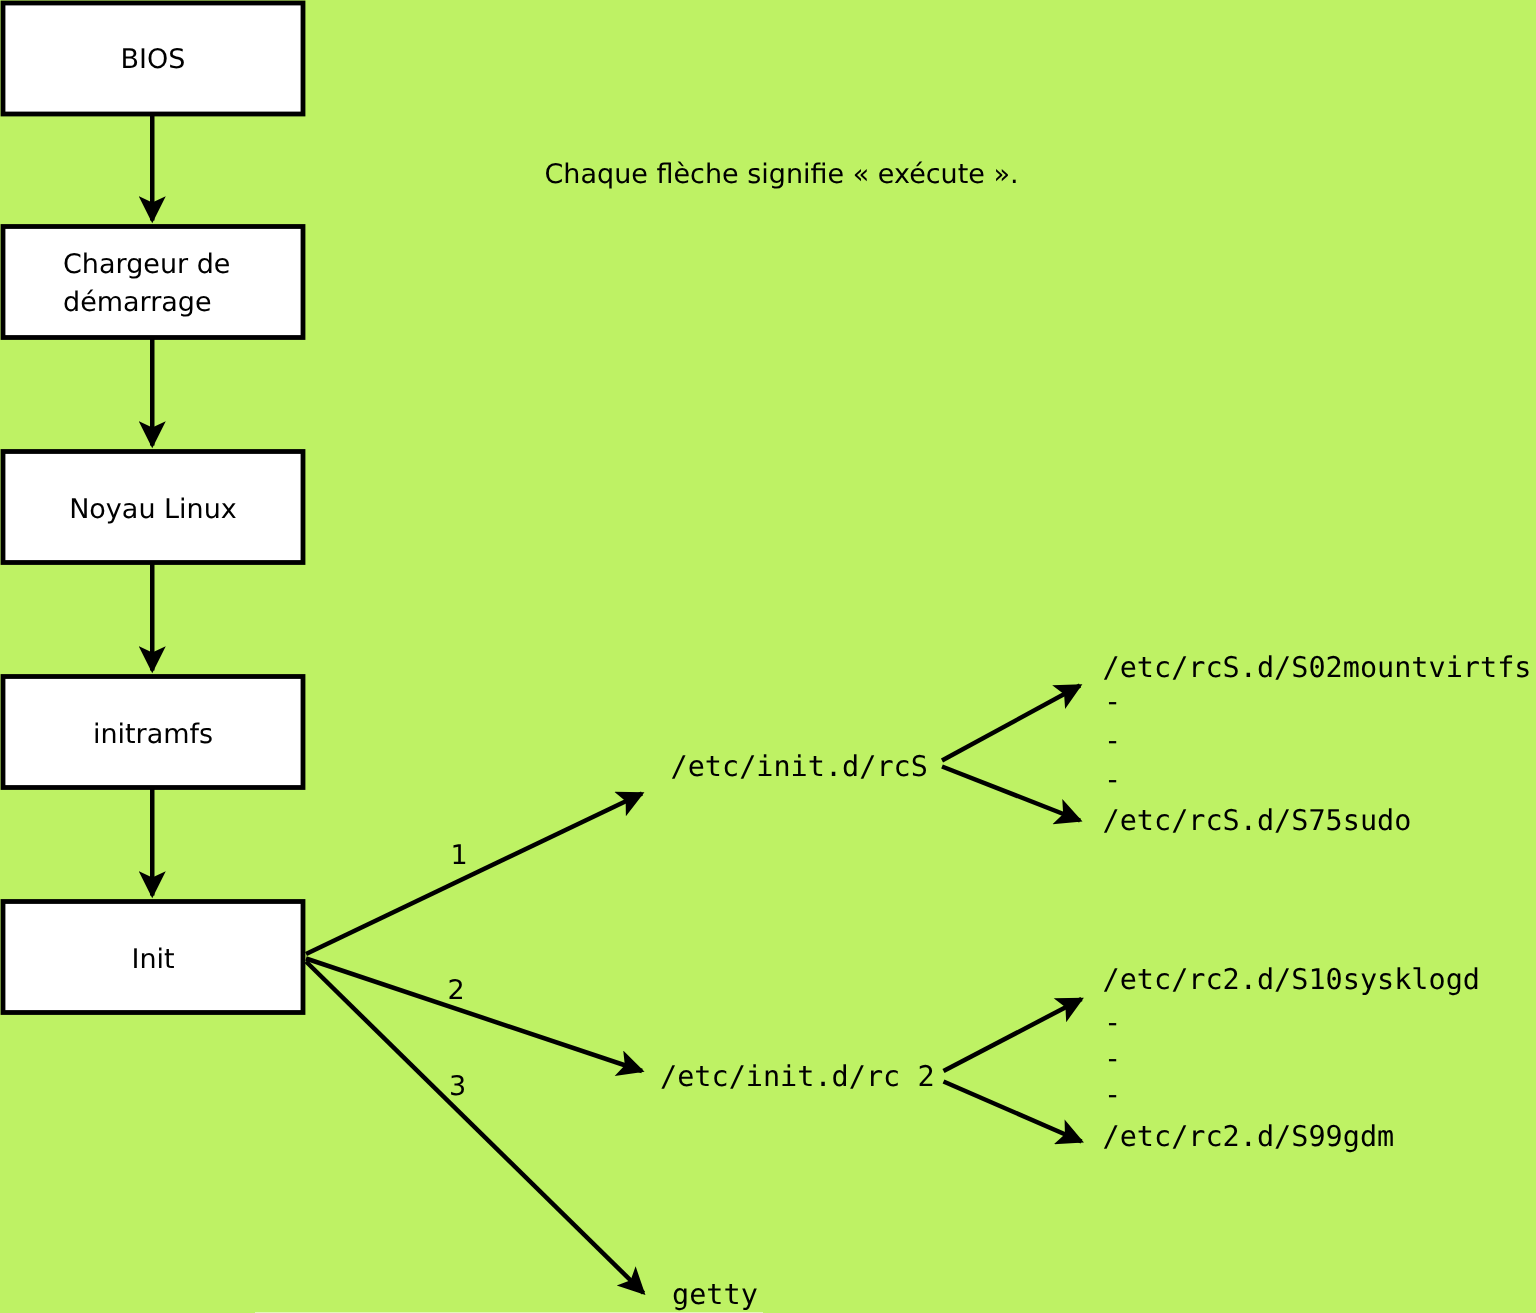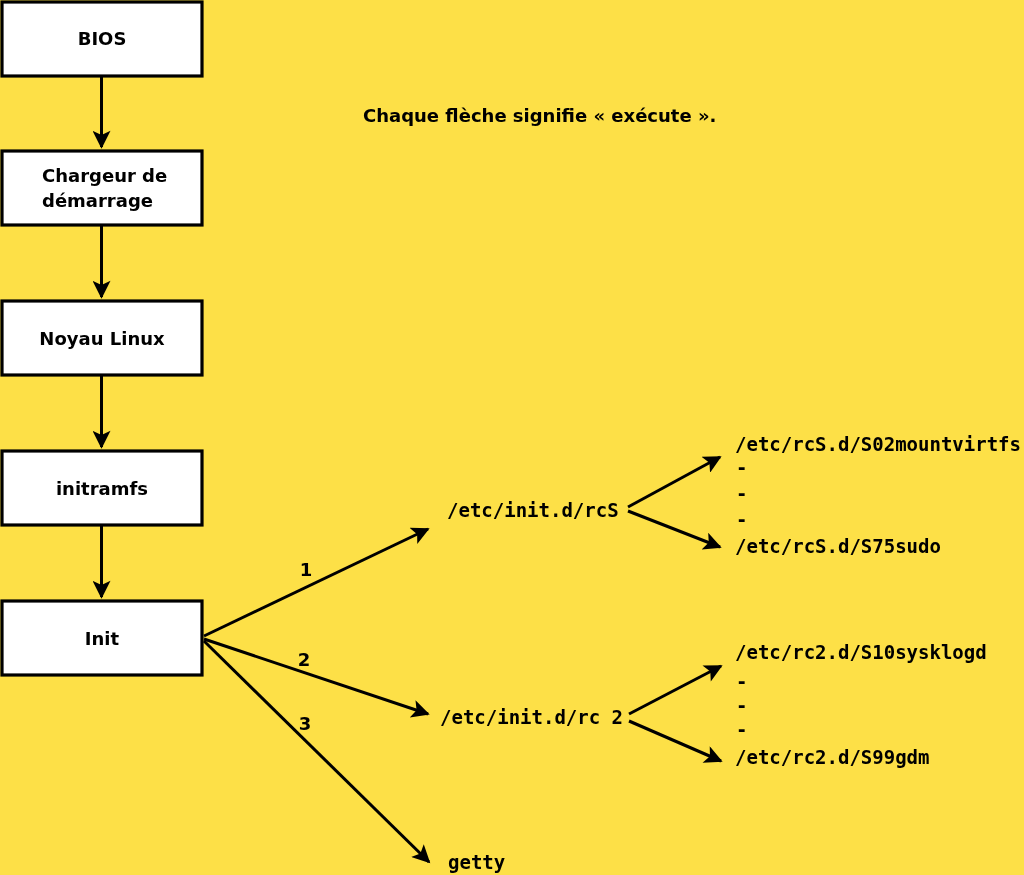--- a/index.html
+++ b/index.html
@@ -4,23 +4,22 @@
 <style>
   html, body {
     margin: 0;
     padding: 0;
     background: #ffffff;
   }
   #stage {
     position: relative;
     width: 1024px;
     height: 875px;
-    background: #fde047;
+    background: #bef264;
     overflow: hidden;
-    font-weight: bold;
   }
   svg text {
     fill: #000000;
   }
   .box-label {
     font-family: "DejaVu Sans", "Liberation Sans", sans-serif;
     font-size: 18px;
   }
   .annotation {
     font-family: "DejaVu Sans", "Liberation Sans", sans-serif;

